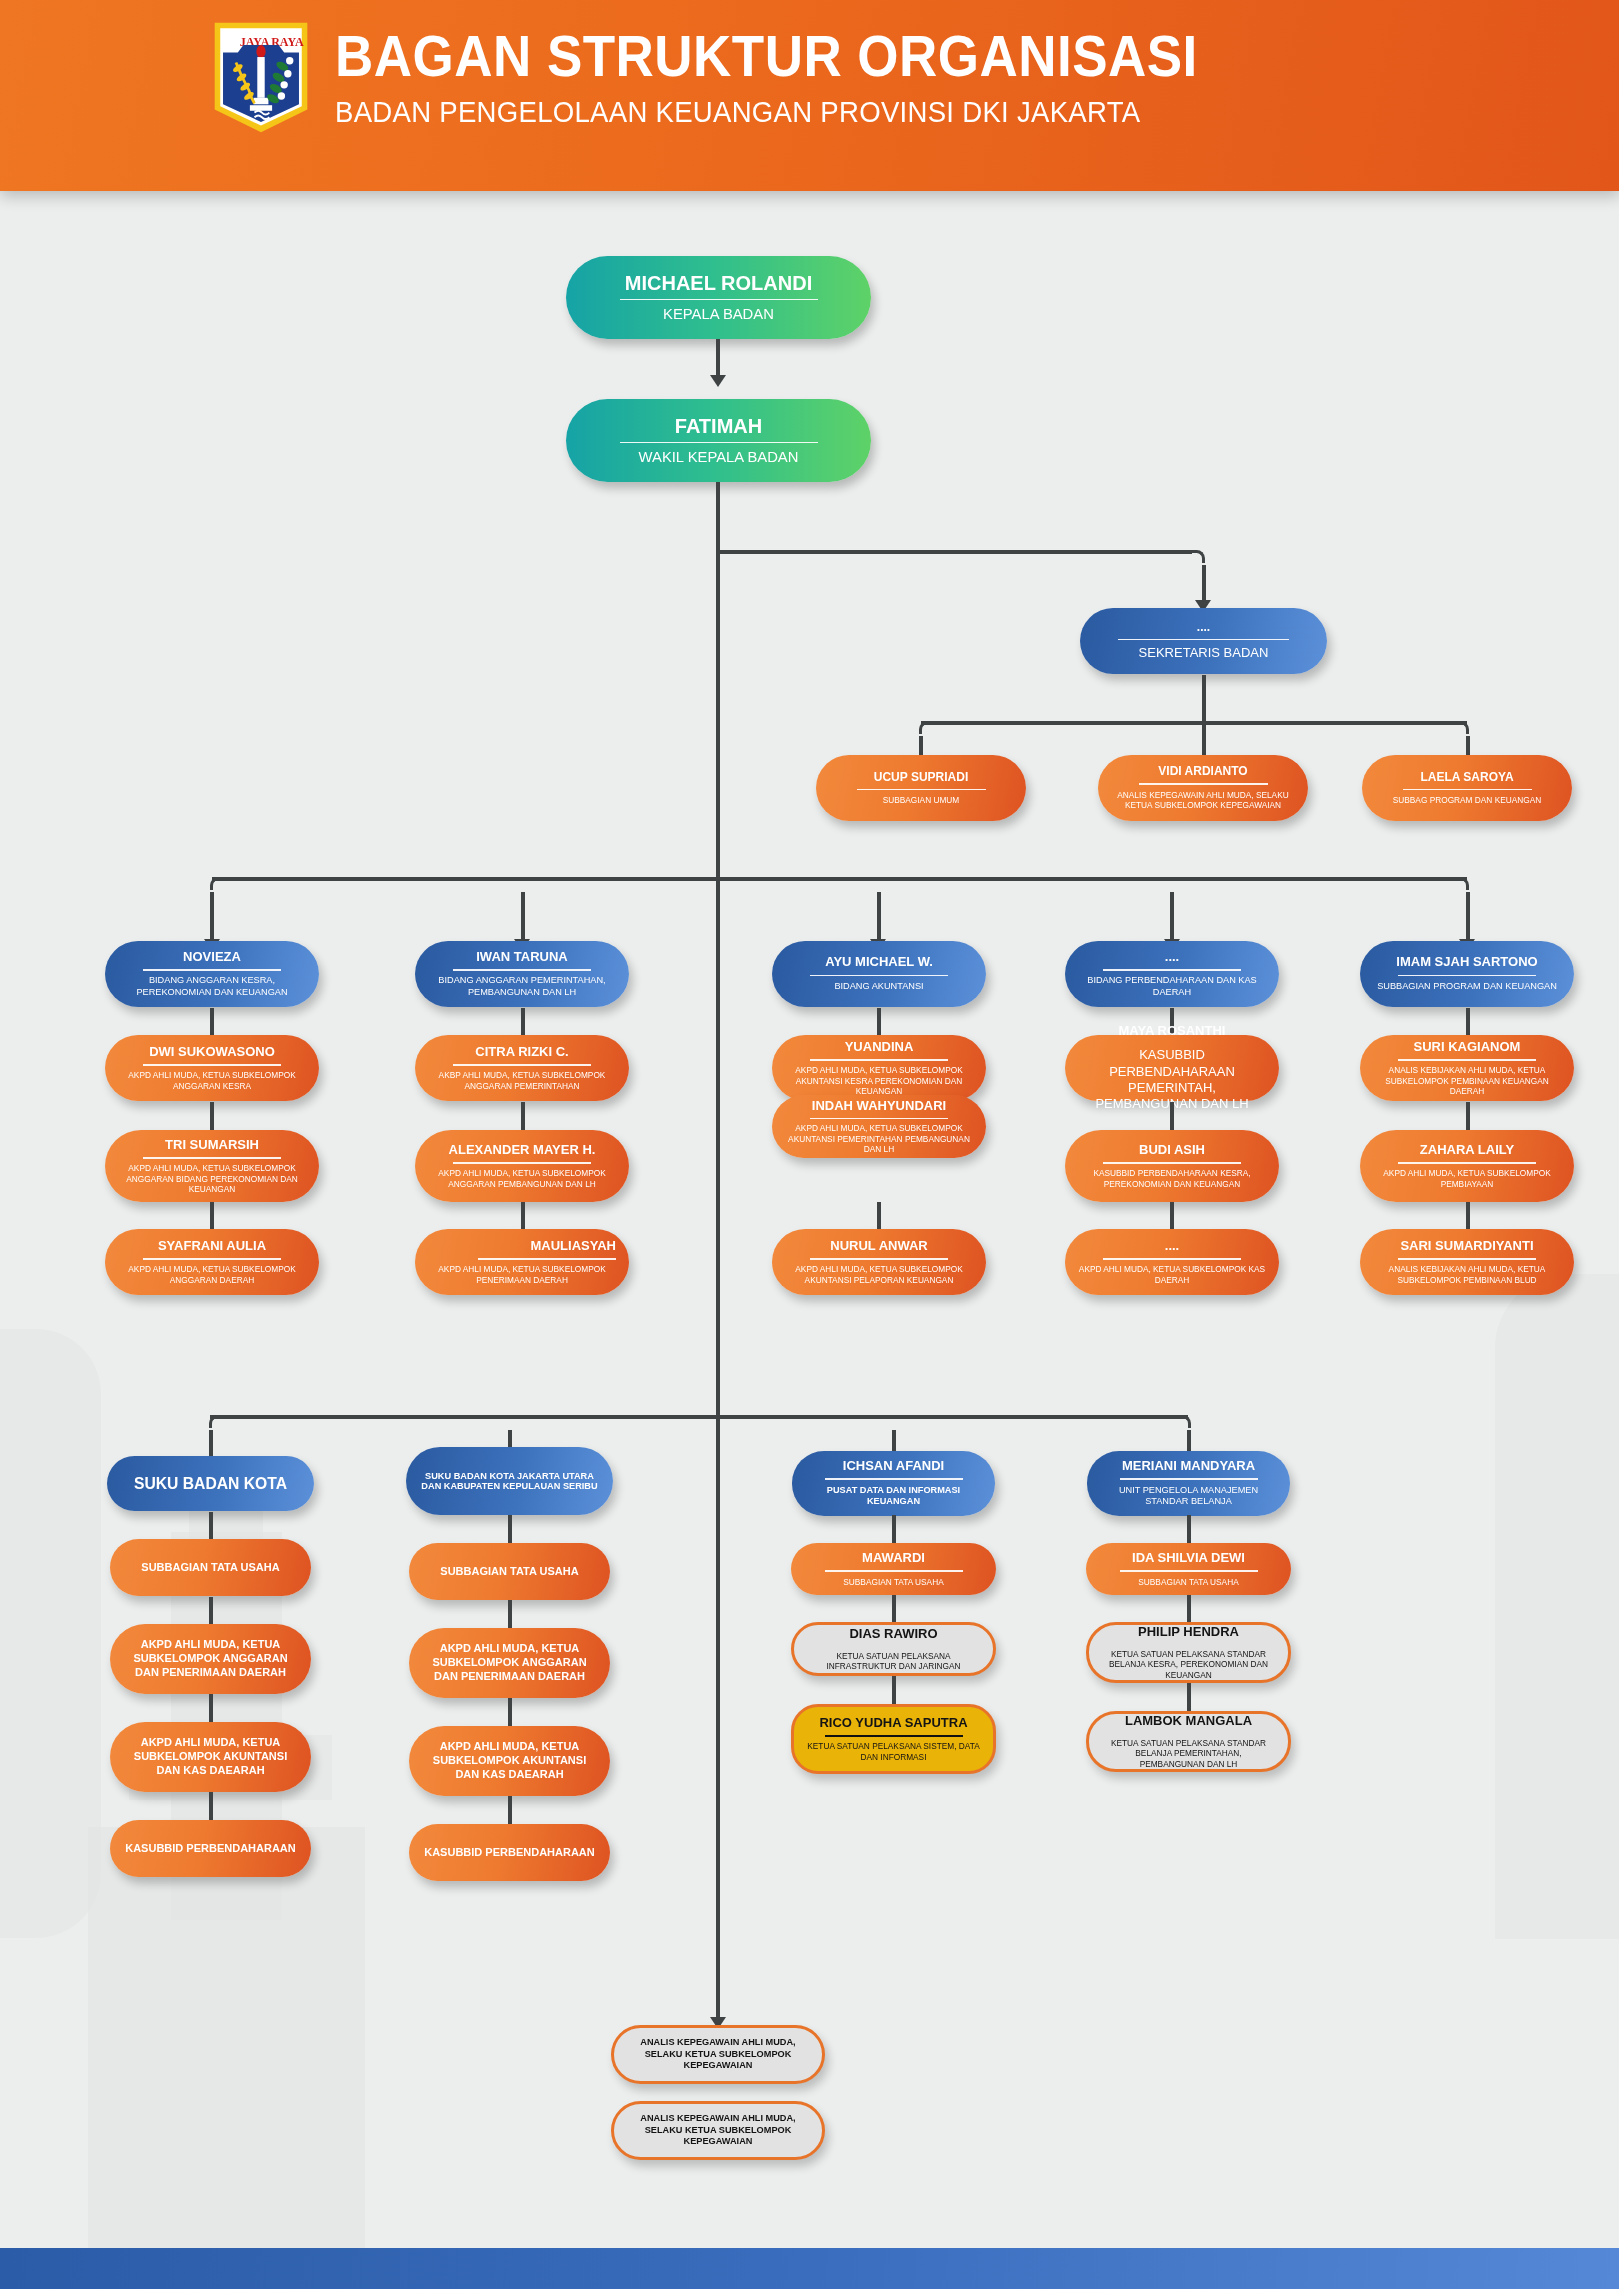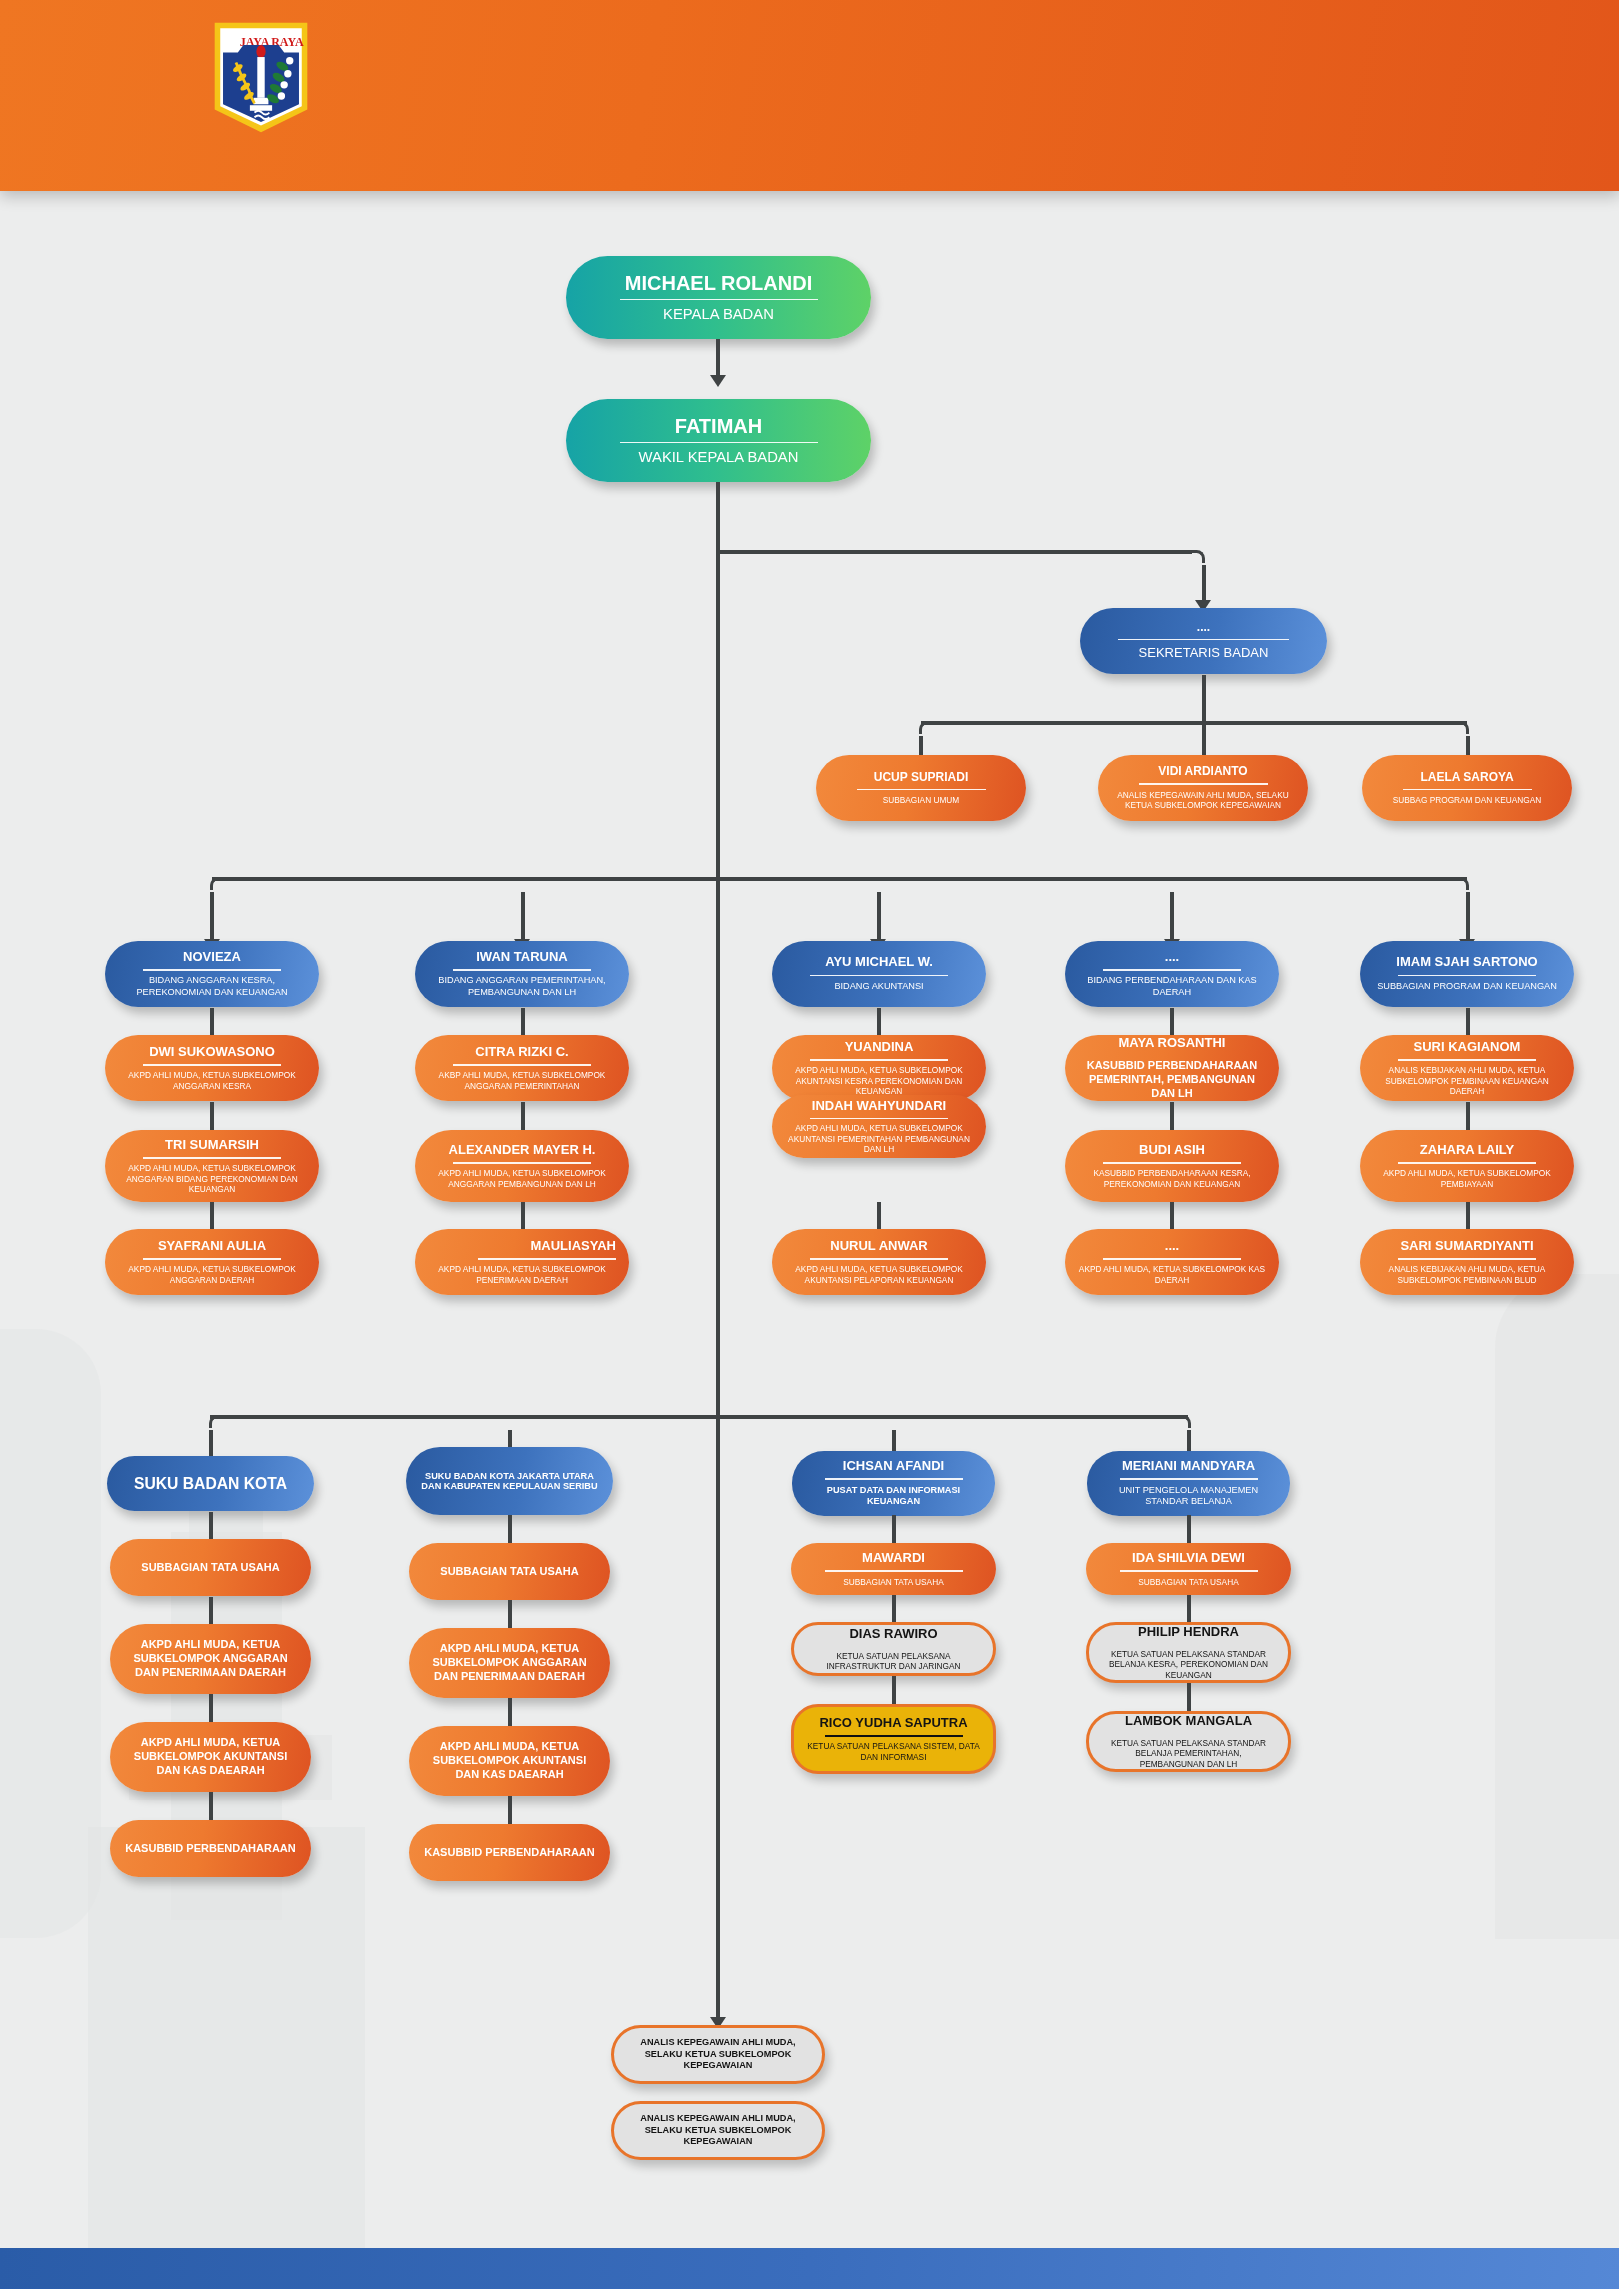--- a/index.html
+++ b/index.html
@@ -113,20 +113,24 @@
       <g fill="#ffffff">
         <circle cx="86" cy="44" r="4"></circle>
           <circle cx="84" cy="58" r="4"></circle>
         <circle cx="80" cy="70" r="4"></circle>
           <circle cx="77" cy="82" r="4"></circle>
       </g>
       <path d="M48 100 q4 -4 8 0 q4 4 8 0" stroke="#ffffff" stroke-width="2" fill="none"></path>
       <path d="M48 105 q4 -4 8 0 q4 4 8 0" stroke="#ffffff" stroke-width="2" fill="none"></path>
     </svg>
   </div>
+  <div id="title-wrap">
+    <div id="main-title">BAGAN STRUKTUR ORGANISASI</div>
+    <div id="sub-title">BADAN PENGELOLAAN KEUANGAN PROVINSI DKI JAKARTA</div>
+  </div>
 </div>
 
 <div id="chart">
     <div class="node green" style="left: 566px; top: 65px; width: 305px; height: 83px; border-radius: 42px; padding: 3.7px 13px;">
       <div class="nm" style="font-size: 20px;">MICHAEL ROLANDI</div>
       <div class="rule" style="width: 198px;"></div>
       <div class="ttl" style="font-size: 14.8px; font-weight: normal; max-width: 281px;">KEPALA BADAN</div>
     </div>
     <div class="ln vl" style="left: 716px; top: 148px; height: 44px;"></div>
     <div class="arw" style="left: 710px; top: 184px;"></div>
@@ -254,21 +258,21 @@
     </div>
     <div class="node blue" style="left: 1065px; top: 750px; width: 214px; height: 66px; border-radius: 33px; padding: 3.7px 13px;">
       <div class="nm" style="font-size: 13px;">....</div>
       <div class="rule" style="width: 138px;"></div>
       <div class="ttl" style="font-size: 9.2px; font-weight: normal; max-width: 190px;">BIDANG PERBENDAHARAAN DAN KAS DAERAH</div>
     </div>
     <div class="ln vl" style="left: 1170px; top: 817px; height: 28px;"></div>
     <div class="node orange" style="left: 1065px; top: 844px; width: 214px; height: 66px; border-radius: 33px; padding: 10px 13px;">
       <div class="nm" style="font-size: 13px;">MAYA ROSANTHI</div>
       <div class="rule" style="width: 138px;"></div>
-      <div class="ttl" style="font-size: 11px; font-weight: bold; max-width: 190px;">KASUBBID PERBENDAHARAAN PEMERINTAH, PEMBANGUNAN DAN LH</div>
+      <div class="ttl" style="font-size: 13px; font-weight: normal; max-width: 190px;">KASUBBID PERBENDAHARAAN PEMERINTAH, PEMBANGUNAN DAN LH</div>
     </div>
     <div class="ln vl" style="left: 1170px; top: 911px; height: 28px;"></div>
     <div class="node orange" style="left: 1065px; top: 939px; width: 214px; height: 72px; border-radius: 36px; padding: 3.7px 13px;">
       <div class="nm" style="font-size: 13px;">BUDI ASIH</div>
       <div class="rule" style="width: 138px;"></div>
       <div class="ttl" style="font-size: 8.3px; font-weight: normal; max-width: 190px;">KASUBBID PERBENDAHARAAN KESRA, PEREKONOMIAN DAN KEUANGAN</div>
     </div>
     <div class="ln vl" style="left: 1170px; top: 1011px; height: 28px;"></div>
     <div class="node orange" style="left: 1065px; top: 1038px; width: 214px; height: 66px; border-radius: 33px; padding: 3.7px 13px;">
       <div class="nm" style="font-size: 13px;">....</div>

